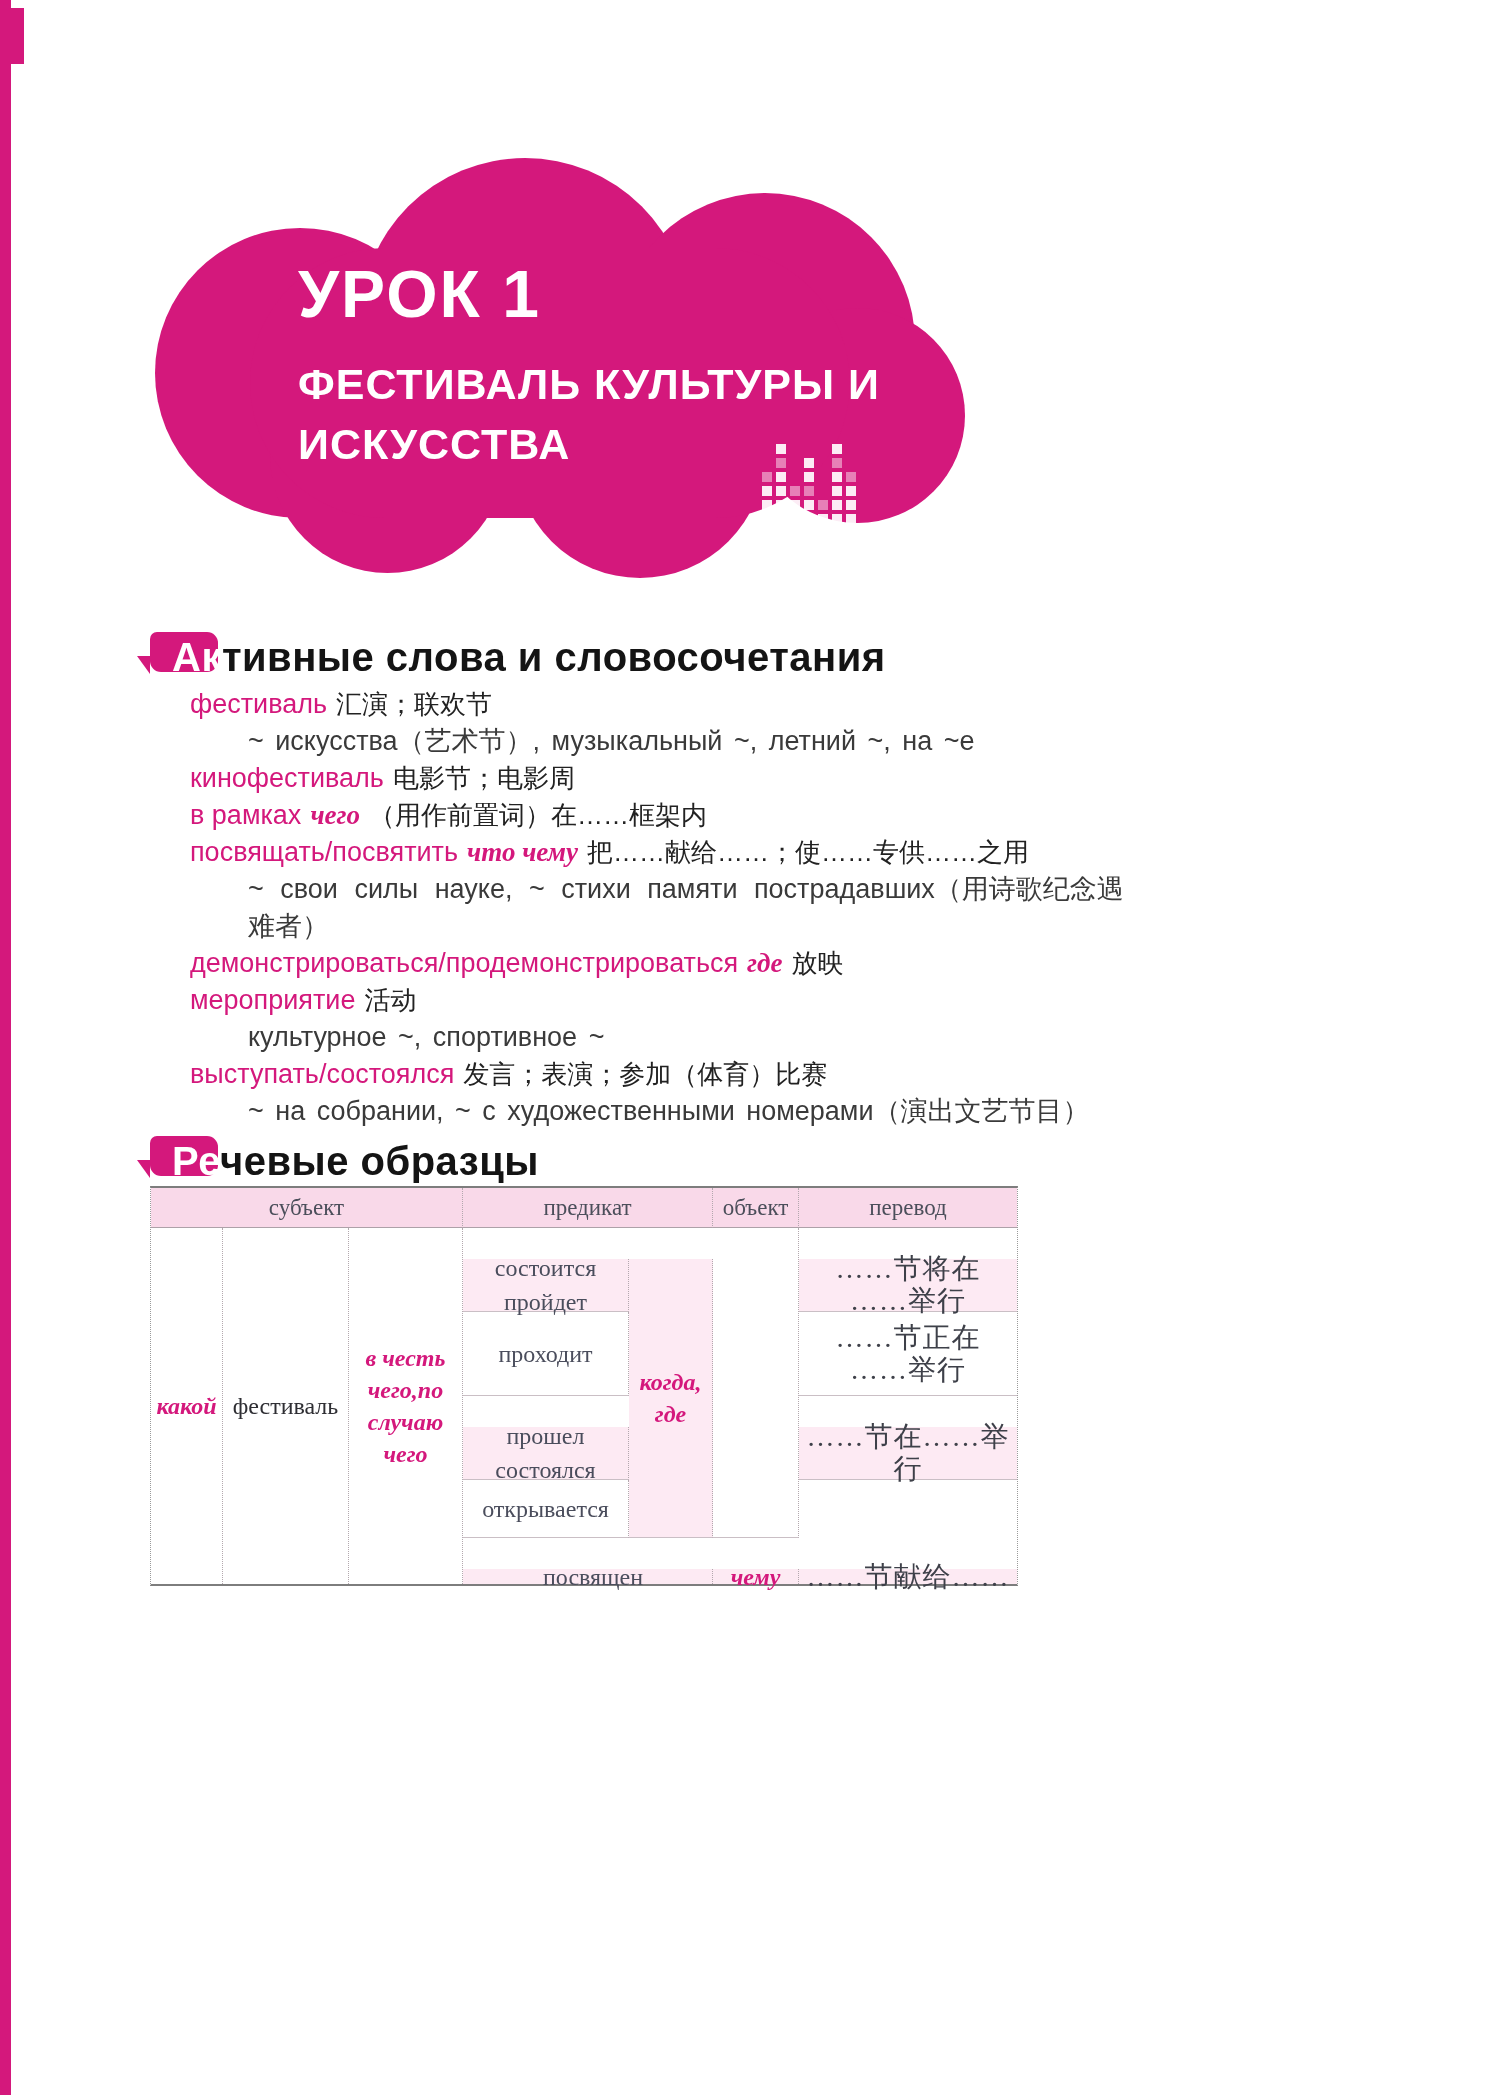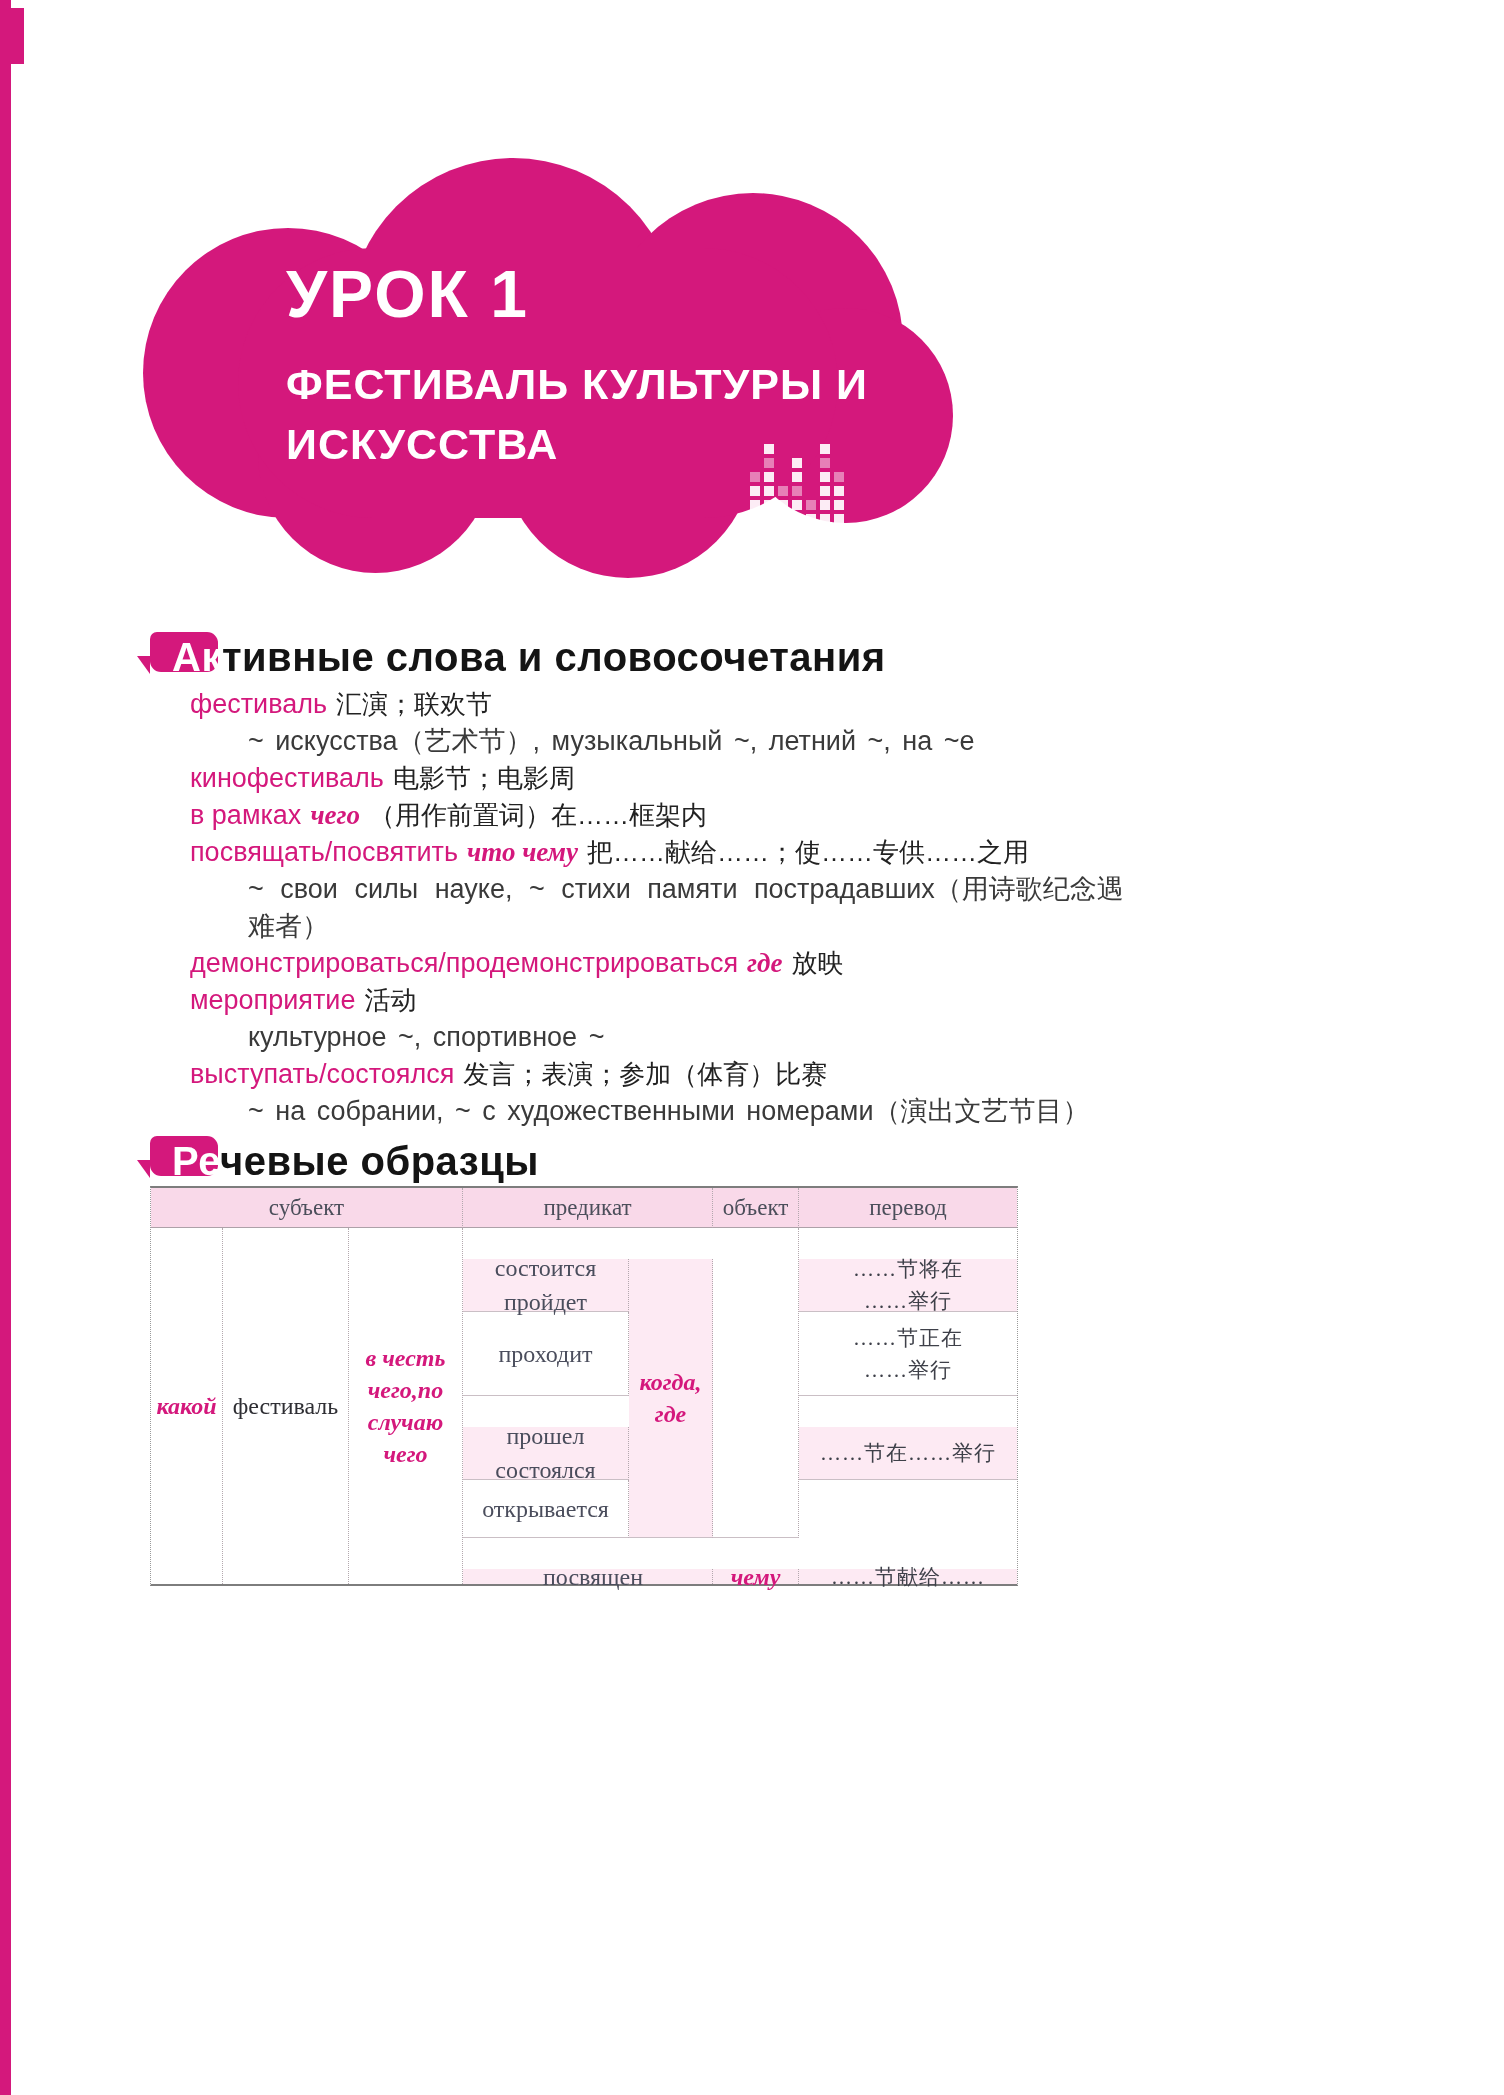--- a/index.html
+++ b/index.html
@@ -6,21 +6,21 @@
   .page {
     position:relative; width:1504px; height:2095px; background:#ffffff;
     font-family:"Liberation Sans", sans-serif; overflow:hidden;
   }
 
   
   .edge-strip { position:absolute; left:0; top:0; width:11px; height:100%; background:var(--accent); }
   .corner-mark { position:absolute; left:0; top:8px; width:24px; height:56px; background:var(--accent); }
 
   
-  .cloud { position:absolute; left:148px; top:158px; width:800px; height:425px; }
+  .cloud { position:absolute; left:160px; top:158px; width:800px; height:425px; }
   .cl { position:absolute; background:var(--accent); border-radius:50%; }
   .cl1 { left:-5px;  top:70px;  width:290px; height:290px; }
   .cl2 { left:200px; top:0;     width:330px; height:330px; }
   .cl3 { left:455px; top:35px;  width:300px; height:300px; }
   .cl4 { left:590px; top:150px; width:215px; height:215px; }
   .cl5 { left:355px; top:170px; width:250px; height:250px; }
   .cl6 { left:110px; top:180px; width:235px; height:235px; }
   .cl7 { left:90px;  top:90px;  width:600px; height:270px; border-radius:135px; }
 
   .cloud-title {
@@ -75,21 +75,21 @@
   .th {
     background:var(--table_header_bg); font-family:"Liberation Serif", serif;
     font-size:23px; color:#4b4e5a; border-bottom:1px solid #ada1a8;
   }
   .bd-r { border-right:1px dotted #b3a8ae; }
   .bd-b { border-bottom:1px solid #cabfc5; }
   .tint { background:var(--row_tint);margin-top:31px; }
   .it-pink { color:var(--accent); font-family:"Liberation Serif", serif; font-style:italic; font-weight:bold; font-size:24px; line-height:32px; }
   .srf { font-family:"Liberation Serif", serif; font-size:24px; color:#4a4d5c; line-height:34px; }
   .srf-blk { font-family:"Liberation Serif", serif; font-size:24px; color:#2e2e33; }
-  .zh-c { font-family:"Liberation Serif", serif; font-size:21px; color:#3e4049; line-height:32px; letter-spacing:1px; }
+  .zh-c { font-family:"Liberation Serif", serif; font-size:28px; color:#3e4049; line-height:32px; letter-spacing:1px; }
 </style>
 </head>
 <body>
 
 <div class="page">
 
   <div class="edge-strip"></div>
   <div class="corner-mark"></div>
 
   <div class="cloud">

